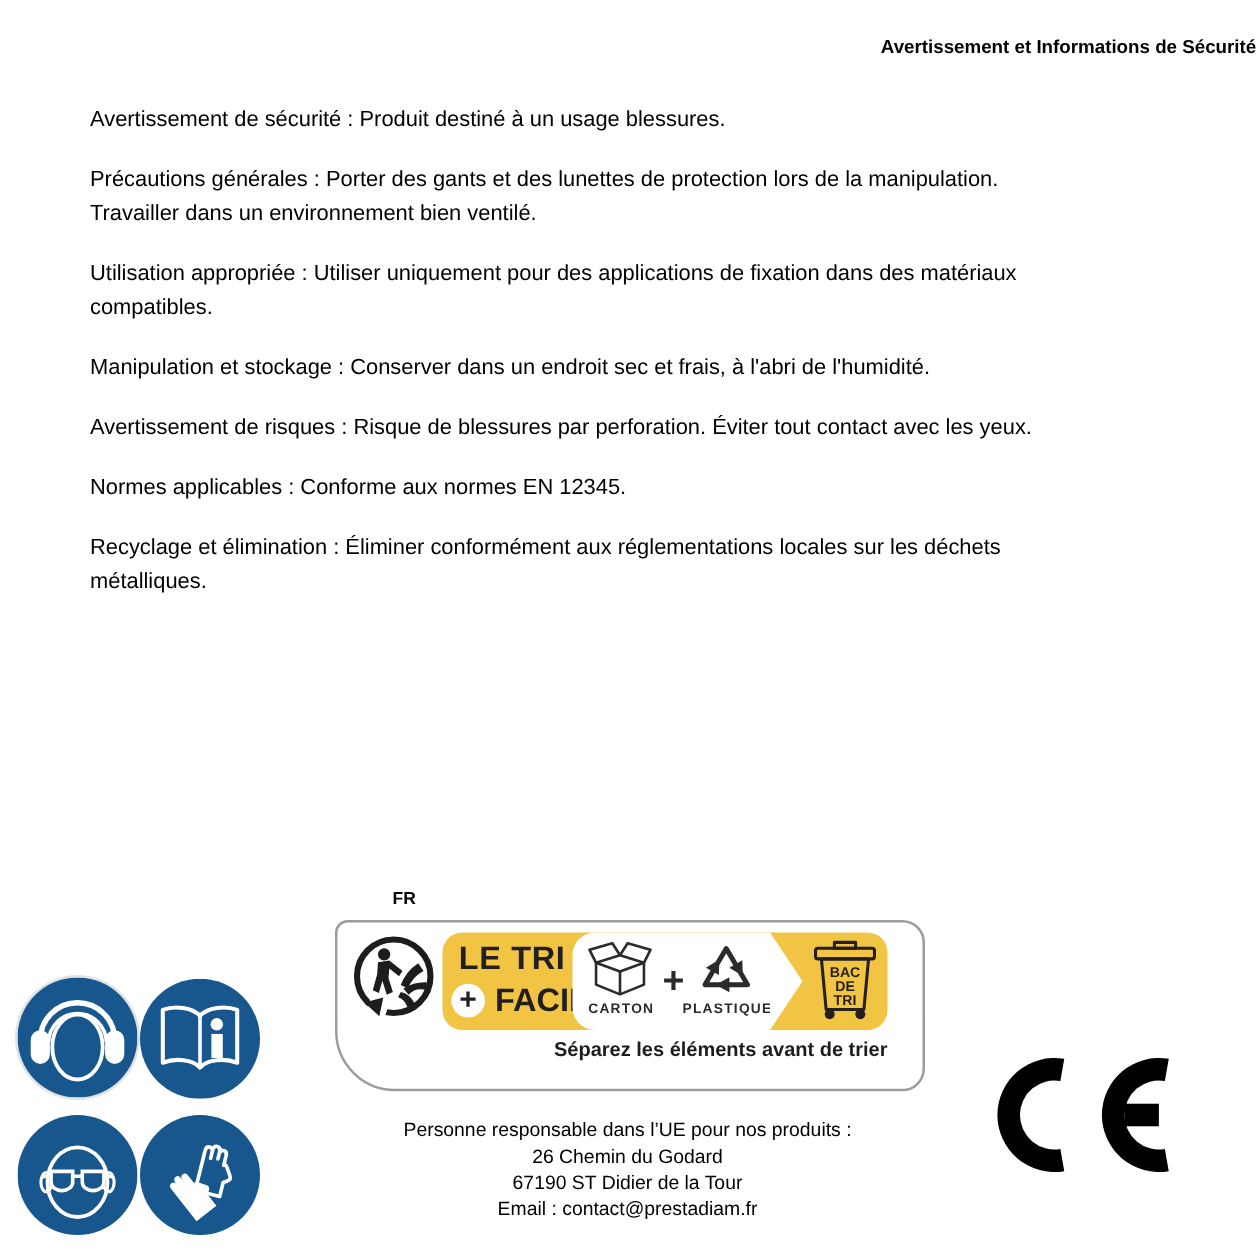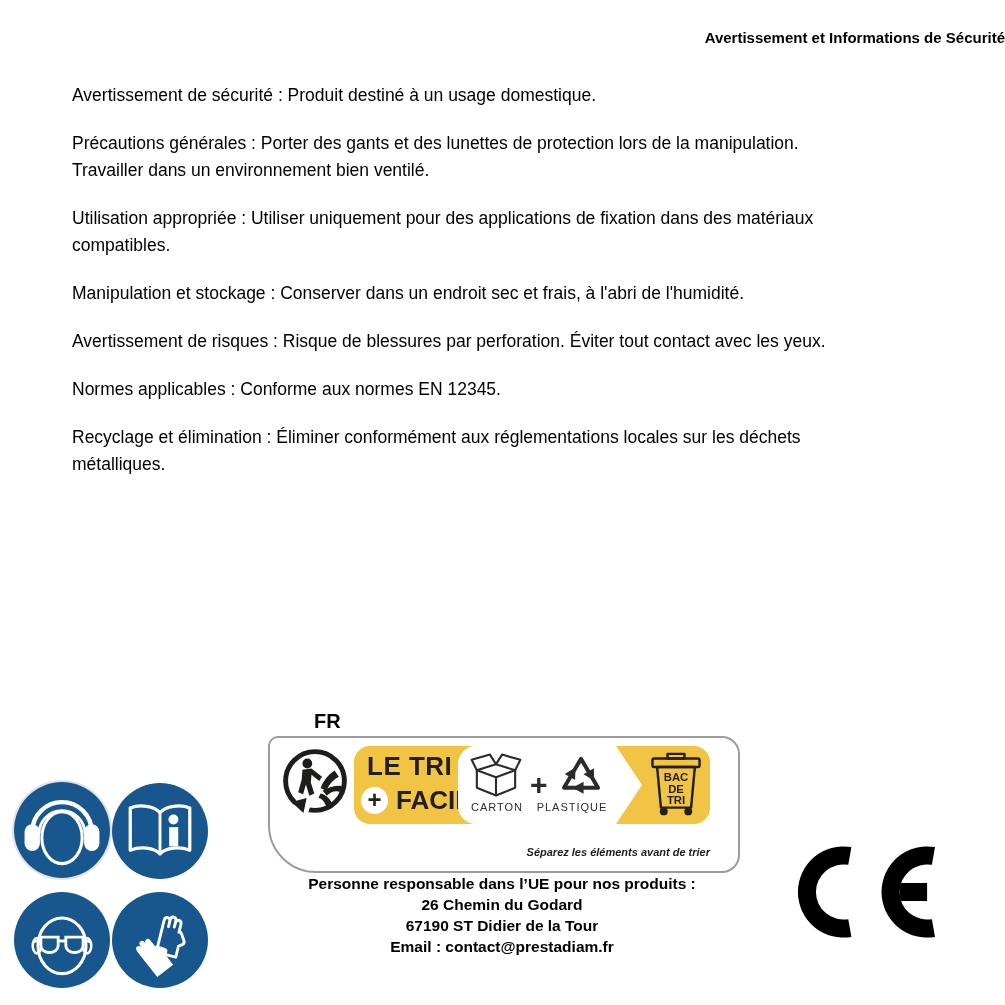--- a/index.html
+++ b/index.html
@@ -13,60 +13,60 @@
   .body-text p{margin:0 0 21px 0;font-size:17.5px;line-height:27px;white-space:pre-line;}
   
   .icon-grid{position:absolute;left:14px;top:782px;width:200px;}
   .picto{position:absolute;width:96px;height:96px;border-radius:50%;}
   .picto svg{display:block;width:100%;height:100%;}
   .p1{left:0;top:0;box-shadow:0 0 0 2px #e2e2e2;}
   .p2{left:98px;top:1px;}
   .p3{left:0;top:110px;}
   .p4{left:98px;top:110px;}
   
-  .fr-label{position:absolute;left:270px;top:710px;font-size:20px;font-weight:bold;padding-left:44px;}
+  .fr-label{position:absolute;left:270px;top:710px;font-size:14px;font-weight:bold;padding-left:44px;}
   .recycle-box{position:absolute;left:268px;top:736px;width:472px;height:137px;
                background:#fff;border:2px solid #9c9c9c;border-radius:10px 18px 18px 48px;
                box-sizing:border-box;}
   .triman{position:absolute;left:10px;top:8px;width:70px;height:70px;}
   .band{position:absolute;left:84px;top:8px;width:356px;height:78px;
         background:#F2C444;border-radius:16px;}
   .letri{position:absolute;left:13px;top:5px;font-size:26px;font-weight:bold;
          color:#231f20;letter-spacing:.5px;}
   .plus-circle{position:absolute;left:7px;top:41px;width:27px;height:27px;border-radius:50%;
                background:#fff;color:#231f20;font-size:24px;font-weight:bold;text-align:center;
                line-height:25px;}
   .facile{position:absolute;left:42px;top:39px;font-size:26px;font-weight:bold;color:#231f20;}
   .white-chev{position:absolute;left:104px;top:0;width:158px;height:78px;background:#fff;
               border-radius:18px 0 0 18px;}
   .white-chev::after{content:"";position:absolute;left:158px;top:0;width:0;height:0;
               border-top:39px solid transparent;border-bottom:39px solid transparent;
               border-left:26px solid #fff;}
   .mat-icon{position:absolute;top:6px;}
-  .mat-label{position:absolute;top:55px;font-size:11px;font-weight:400;letter-spacing:1px;
+  .mat-label{position:absolute;top:55px;font-size:11px;font-weight:700;letter-spacing:1px;
              color:#2b2b2b;text-align:center;}
   .mid-plus{position:absolute;left:72px;top:22px;font-size:30px;font-weight:bold;color:#2b2b2b;}
   .bin{position:absolute;left:294px;top:6px;width:56px;height:66px;}
-  .tagline{position:absolute;right:28px;top:108px;font-size:11px;font-weight:bold;
-           font-style:italic;color:#1d1d1b;}
+  .tagline{position:absolute;right:28px;top:94px;font-size:16px;font-weight:bold;
+           color:#1d1d1b;}
   
-  .responsible{position:absolute;left:252px;top:873px;width:500px;text-align:center;
-               font-size:15.5px;font-weight:bold;line-height:21px;}
+  .responsible{position:absolute;left:252px;top:894px;width:500px;text-align:center;
+               font-size:15.5px;font-weight:normal;line-height:21px;}
   
   .ce{position:absolute;left:796px;top:843px;width:152px;height:98px;}
 </style>
 </head>
 <body>
 
 <div id="canvas">
 
   <div class="doc-title">Avertissement et Informations de Sécurité</div>
 
   <div class="body-text">
-    <p>Avertissement de sécurité : Produit destiné à un usage domestique.</p>
+    <p>Avertissement de sécurité : Produit destiné à un usage blessures.</p>
     <p>Précautions générales : Porter des gants et des lunettes de protection lors de la manipulation.
 Travailler dans un environnement bien ventilé.</p>
     <p>Utilisation appropriée : Utiliser uniquement pour des applications de fixation dans des matériaux
 compatibles.</p>
     <p>Manipulation et stockage : Conserver dans un endroit sec et frais, à l'abri de l'humidité.</p>
     <p>Avertissement de risques : Risque de blessures par perforation. Éviter tout contact avec les yeux.</p>
     <p>Normes applicables : Conforme aux normes EN 12345.</p>
     <p>Recyclage et élimination : Éliminer conformément aux réglementations locales sur les déchets
 métalliques.</p>
   </div>
@@ -148,21 +148,21 @@
         <div class="mat-label" style="left:2px;width:74px;">CARTON</div>
 
         <div class="mid-plus">+</div>
 
         <svg class="mat-icon" style="left:96px;width:54px;height:46px;" viewBox="0 0 60 54">
           <path d="M30,8 L50,42 L10,42 Z" fill="none" stroke="#2b2b2b" stroke-width="4.6" stroke-linejoin="round"></path>
           <polygon points="-4,-7 9,0 -4,7" fill="#2b2b2b" transform="translate(41,26) rotate(60)"></polygon>
           <polygon points="-4,-7 9,0 -4,7" fill="#2b2b2b" transform="translate(29,42) rotate(180)"></polygon>
           <polygon points="-4,-7 9,0 -4,7" fill="#2b2b2b" transform="translate(19,26) rotate(-60)"></polygon>
         </svg>
-        <div class="mat-label" style="left:68px;width:92px;">PLASTIQUE</div>
+        <div class="mat-label" style="left:78px;width:92px;">PLASTIQUE</div>
       </div>
 
       <svg class="bin" viewBox="0 0 56 70">
         <g fill="none" stroke="#241f1c" stroke-width="2.6" stroke-linejoin="round">
           <rect x="19" y="2" width="18" height="5"></rect>
           <rect x="3" y="7" width="50" height="9" rx="2"></rect>
           <path d="M8,16 L48,16 L44,59 L12,59 Z"></path>
         </g>
         <circle cx="15" cy="63" r="4.2" fill="#241f1c"></circle>
         <circle cx="41" cy="63" r="4.2" fill="#241f1c"></circle>

